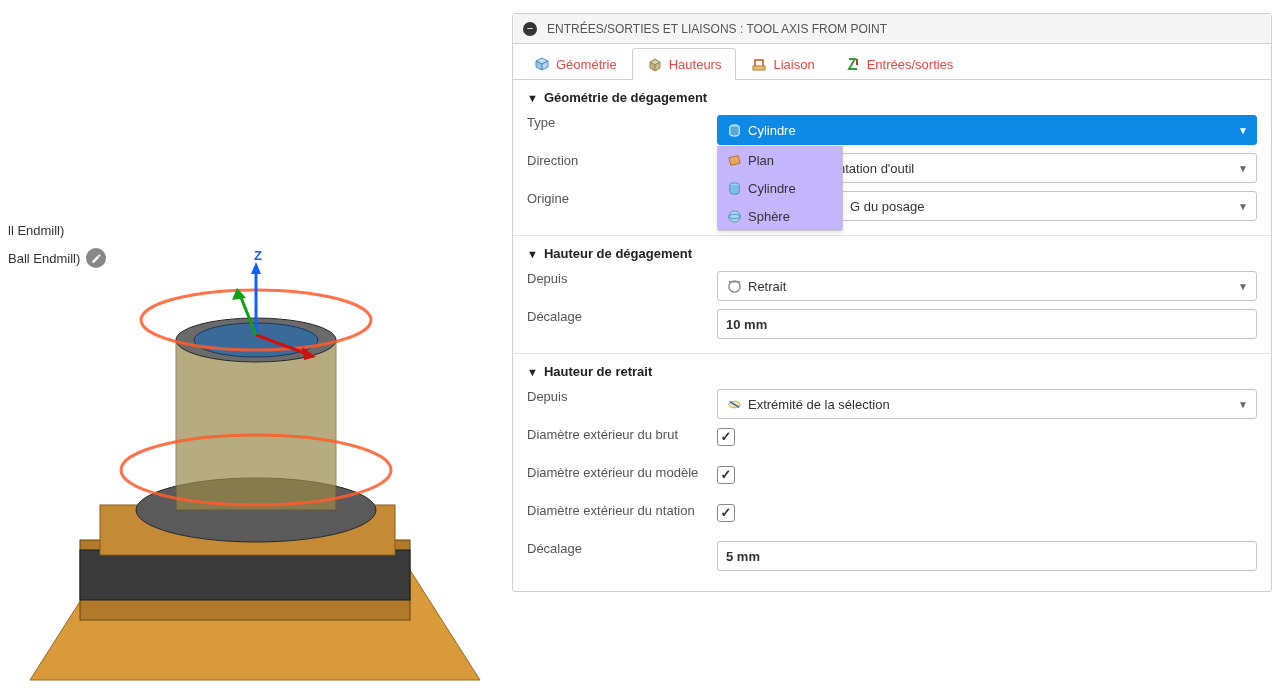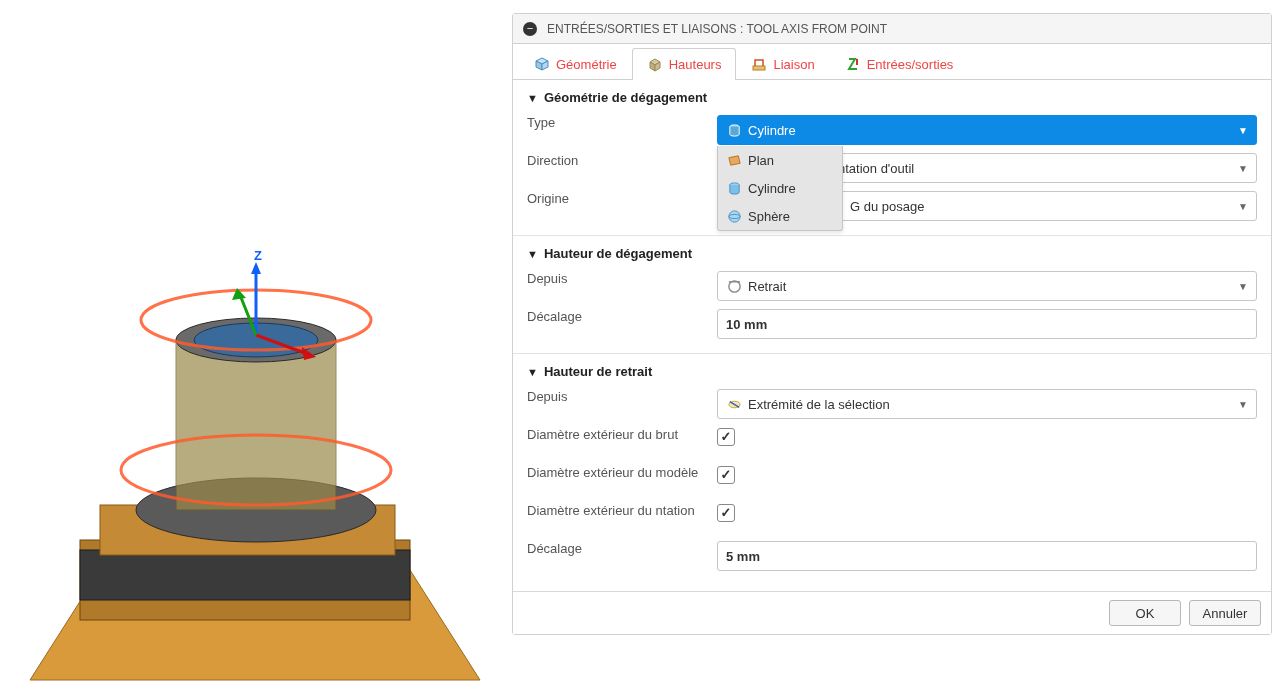--- a/index.html
+++ b/index.html
@@ -45,34 +45,47 @@
 .select.primary { background: #0d8ae6; border-color: #0d8ae6; color: #fff; }
 .select.primary .caret-d { color: #fff; }
 .select .sicon { width: 16px; height: 16px; margin-right: 6px; display: inline-flex; align-items: center; justify-content: center; }
 
 .textin { width: 100%; height: 30px; border: 1px solid #c6c6c6; border-radius: 3px; padding: 0 8px; font-size: 13px; color: #333; background: #fff; font-weight: bold; }
 
 .checkbox { width: 18px; height: 18px; border: 1px solid #888; border-radius: 3px; display: inline-flex; align-items: center; justify-content: center; background: #fff; cursor: pointer; }
 .checkbox.checked::after { content: "✓"; font-size: 13px; color: #333; font-weight: bold; }
 
 
-.dropdown { position: absolute; left: 0; top: 31px; width: 126px; background: #e5e5e5; border: 1px solid #c6c6c6; border-top: none; z-index: 10; border-radius: 0 0 3px 3px; box-shadow: 0 2px 4px rgba(0,0,0,0.1); }
+.dropdown { position: absolute; left: 0; top: 31px; width: 126px; background: #c4b5fd; border: 1px solid #c6c6c6; border-top: none; z-index: 10; border-radius: 0 0 3px 3px; box-shadow: 0 2px 4px rgba(0,0,0,0.1); }
 .dropdown-item { display: flex; align-items: center; height: 28px; padding: 0 8px; font-size: 13px; color: #333; cursor: pointer; }
 .dropdown-item .dicon { width: 16px; height: 16px; margin-right: 6px; display: inline-flex; align-items: center; justify-content: center; }
 
 .panel-footer { display: flex; justify-content: flex-end; gap: 8px; padding: 8px 10px; border-top: 1px solid #d8d8d8; background: #fff; }
 .btn { min-width: 72px; height: 26px; border: 1px solid #b8b8b8; background: #f6f6f6; border-radius: 3px; font-size: 13px; color: #333; cursor: pointer; }
 
 
 .i-cube svg, .i-cyl svg, .i-sphere svg, .i-plane svg, .i-circ svg, .i-sel svg, .i-link svg, .i-z svg, .i-geo svg { display: block; }
 </style>
 </head>
 <body>
 
 <div class="viewport">
+  <div class="tree-items">
+    <div class="tree-item">
+      <span>ll Endmill)</span>
+    </div>
+    <div class="tree-item editable">
+      <span>Ball Endmill)</span>
+      <span class="edit-btn">
+        <svg viewBox="0 0 24 24">
+            <path d="M3 17.25V21h3.75l11-11-3.75-3.75-11 11zM20.7 7.04a1 1 0 0 0 0-1.41l-2.34-2.34a1 1 0 0 0-1.41 0l-1.83 1.83 3.75 3.75 1.83-1.83z"></path>
+          </svg>
+      </span>
+    </div>
+  </div>
   <div class="model-area">
     <span class="axis-label axis-z">Z</span>
     
     <svg width="510" height="450" viewBox="0 0 510 450">
 
       <polygon points="30,440 480,440 410,330 100,330" fill="#d89a3a" stroke="#9a6a1f"></polygon>
 
       <rect x="80" y="300" width="330" height="80" fill="#b07a2a" stroke="#6a4710"></rect>
       <rect x="80" y="310" width="330" height="50" fill="#3a3a3a" stroke="#1a1a1a"></rect>
       <rect x="100" y="265" width="295" height="50" fill="#c58a35" stroke="#8a5a18"></rect>
@@ -284,17 +297,13 @@
       <div class="row">
         <div class="row-label">Décalage</div>
         <div class="row-control">
           <input class="textin" value="5 mm" style="">
         </div>
       </div>
     </div>
 
   </div>
 
-  <div class="panel-footer">
-    <button class="btn">OK</button>
-    <button class="btn">Annuler</button>
-  </div>
 </div>
 
 </body></html>

